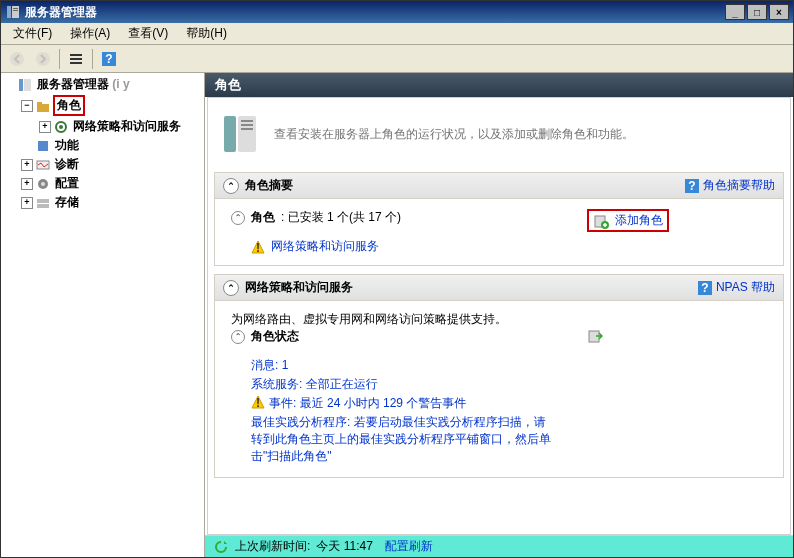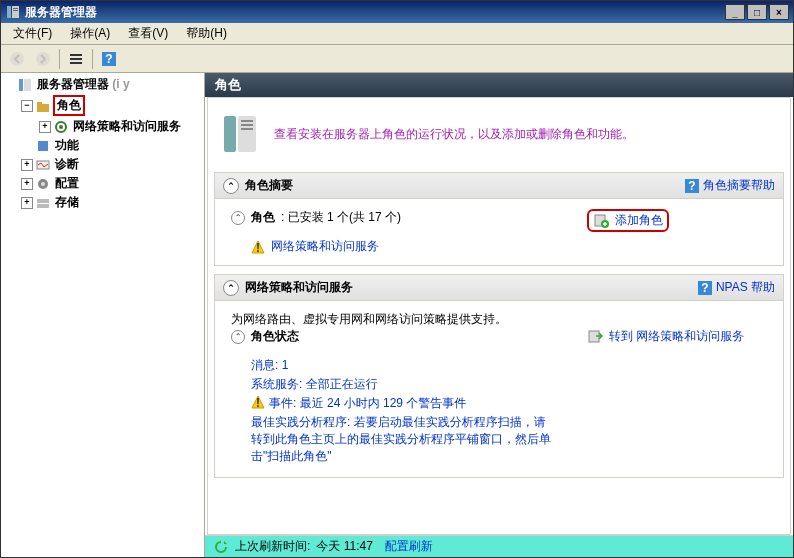--- a/index.html
+++ b/index.html
@@ -28,39 +28,39 @@
 .tree-node .node-label { padding: 0 2px; }
 .tree-node.selected .node-label { border: 2px solid #c00; }
 .tree-children { padding-left: 18px; }
 
 .content-panel { flex: 1; background: #fff; display: flex; flex-direction: column; overflow: hidden; }
 .content-header { height: 24px; background: linear-gradient(to bottom, #4a5a6a, #2a3a4a); color: #fff; display: flex; align-items: center; padding: 0 10px; font-weight: bold; font-size: 13px; }
 .content-body { flex: 1; overflow-y: auto; padding: 6px; background: #fff; border: 1px solid #d0d0d0; margin: 0 2px; }
 
 .intro { display: flex; align-items: center; gap: 12px; padding: 8px 4px 16px 4px; }
 .server-icon-lg { width: 44px; height: 44px; display: inline-block; }
-.intro-text { color: #a21caf; }
+.intro-text { color: #737373; }
 
 .section { border: 1px solid #d4d0c8; margin-bottom: 8px; background: #fff; }
 .section-header { height: 26px; background: linear-gradient(to bottom, #f0f0f0, #e0e0e0); border-bottom: 1px solid #d4d0c8; display: flex; align-items: center; padding: 0 8px; gap: 6px; font-weight: bold; }
 .section-header .collapse-btn { width: 16px; height: 16px; border: 1px solid #888; border-radius: 8px; display: flex; align-items: center; justify-content: center; font-size: 9px; background: #fff; cursor: pointer; }
 .section-header .spacer { flex: 1; }
 .section-header .help-link { color: #0033cc; font-weight: normal; cursor: pointer; display: flex; align-items: center; gap: 4px; }
 .section-body { padding: 10px 16px; }
 .two-col { display: flex; }
 .col-left { flex: 1; }
 .col-right { width: 180px; }
 
 .roles-line { display: flex; align-items: center; gap: 6px; margin-bottom: 12px; }
 .roles-line .collapse-btn { width: 14px; height: 14px; border: 1px solid #888; border-radius: 7px; display: flex; align-items: center; justify-content: center; font-size: 8px; background: #fff; cursor: pointer; }
 .roles-line b { font-weight: bold; }
 .role-entry { display: flex; align-items: center; gap: 6px; margin-left: 20px; margin-top: 6px; }
 .warn-icon { width: 14px; height: 14px; display: inline-block; }
 .link { color: #0033cc; cursor: pointer; }
-.action-link { display: flex; align-items: flex-start; gap: 6px; margin-bottom: 8px; border-radius: 6px; }
+.action-link { display: flex; align-items: flex-end; gap: 6px; margin-bottom: 8px; }
 .action-link.highlighted { border: 2px solid #c00; padding: 1px 4px; display: inline-flex; }
 
 .status-block { margin-left: 20px; }
 .status-line { margin: 2px 0; display: flex; align-items: flex-start; gap: 4px; }
 
 .footer { height: 22px; border-top: 1px solid #d4d0c8; display: flex; align-items: center; padding: 0 8px; gap: 6px; background: #5eead4; }
 .refresh-icon { width: 16px; height: 16px; display: inline-block; }
 
 svg { display: block; }
 </style>
@@ -306,21 +306,20 @@
               </div>
             </div>
             <div class="col-right">
               <div class="action-link">
                 <span>
                     <svg width="16" height="16">
                       <rect x="2" y="3" width="10" height="11" fill="#ddd" stroke="#888"></rect>
                       <path d="M9 8 l5 0 M12 5 l3 3 l-3 3" stroke="#3a3" fill="none" stroke-width="1.5"></path>
                     </svg>
                   </span>
-                <span class="link">转到 网络策略和访问服务</span>
               </div>
             </div>
           </div>
         </div>
       </div>
     </div>
     <div class="footer">
       <span class="refresh-icon">
           <svg width="16" height="16">
             <path d="M8 3 a5 5 0 1 0 5 5" stroke="#3a3" fill="none" stroke-width="2"></path>

